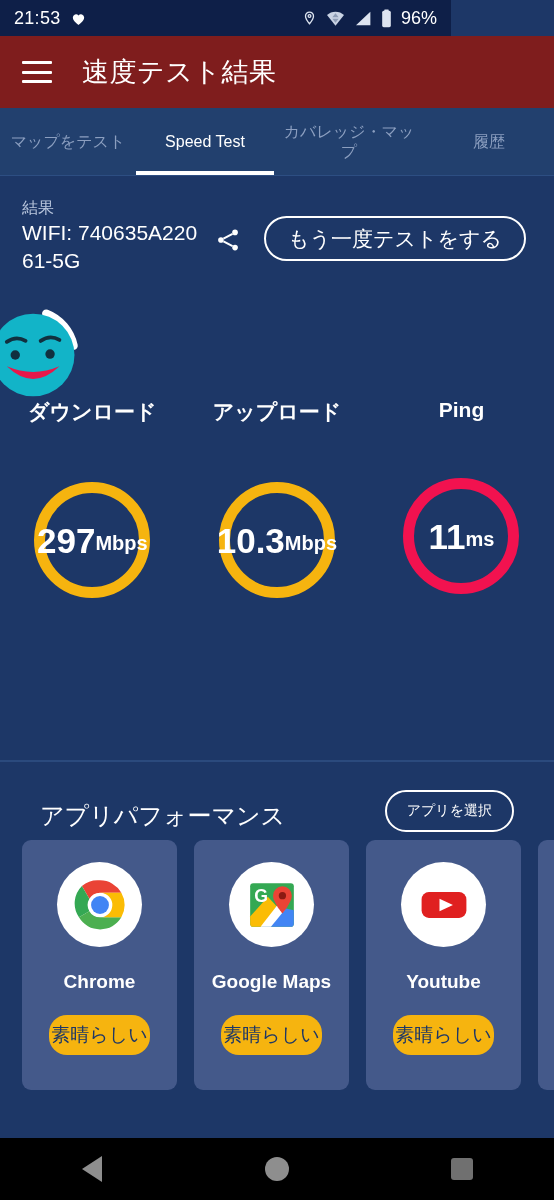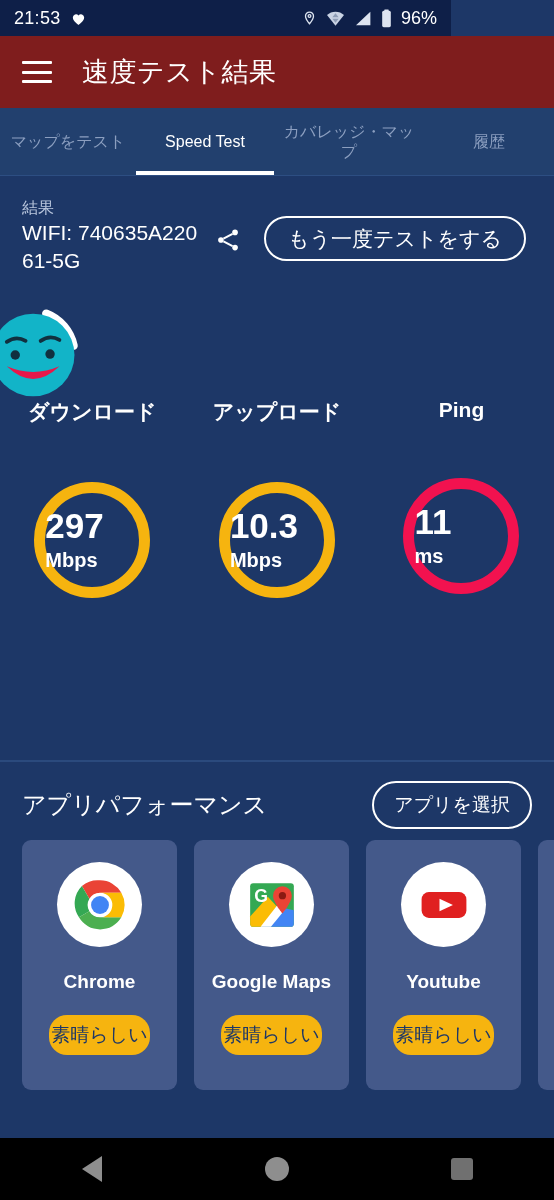--- a/index.html
+++ b/index.html
@@ -127,48 +127,48 @@
   }
   .gauge { width: 184.6px; display: flex; flex-direction: column; align-items: center; gap: 44px; }
   .gauge-label {
     color: #ffffff; font-size: 21px; font-weight: 700;
     margin-bottom: 12px; white-space: nowrap;
   }
   .gauge-ring {
     position: relative;
     width: 116px; height: 116px;
     border-radius: 50%;
-    display: flex; flex-direction: column;
-    justify-content: center;
+    display: flex; flex-direction: row;
+    align-items: center; justify-content: center;
   }
   .gauge-ring.amber { border: 11px solid #f6b40f; }
   .gauge-ring.crimson { border: 11px solid #f2124f; }
   .gauge-val { color: #ffffff; font-size: 35px; font-weight: 700; line-height: 1; }
   .gauge-unit { color: #ffffff; font-size: 20px; font-weight: 700; margin-top: 6px; }
 
   
   .divider {
     position: absolute; top: 760px; left: 0;
     width: 554px; height: 2px;
     background: #2b4a7d;
   }
 
   
   .perf-head {
     position: absolute; top: 778px; left: 0;
     width: 554px; height: 54px;
-    display: flex; align-items: center;
-    padding: 0 22px;
+    display: flex; align-items: flex-end;
+    padding: 0 40px;
   }
   .perf-title { color: #ffffff; font-size: 24px; font-weight: 400; }
   .select-app-btn {
     margin-left: auto;
-    height: 48px; padding: 0 20px;
+    height: 42px; padding: 0 20px;
     border: 2px solid #ffffff; border-radius: 25px;
-    color: #ffffff; font-size: 19px;
+    color: #ffffff; font-size: 14px;
     background: transparent;
     display: flex; align-items: center; justify-content: center;
     font-family: inherit; cursor: pointer; white-space: nowrap;
   }
   .cards {
     position: absolute; top: 840px; left: 22px;
     width: 532px; height: 250px;
     display: flex; gap: 17px;
     overflow: hidden;
   }

